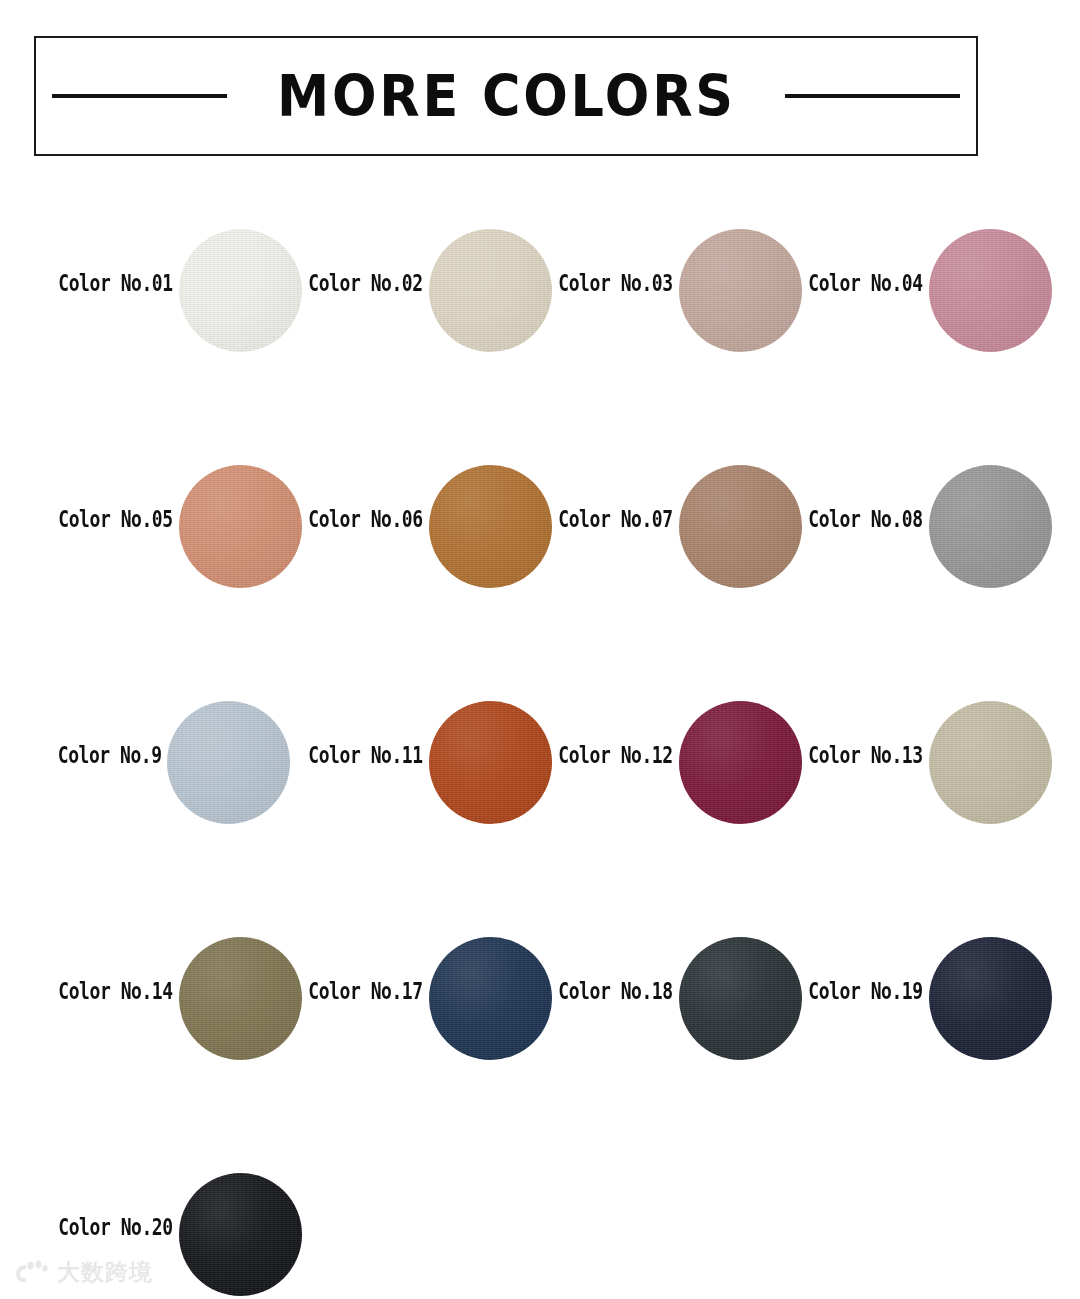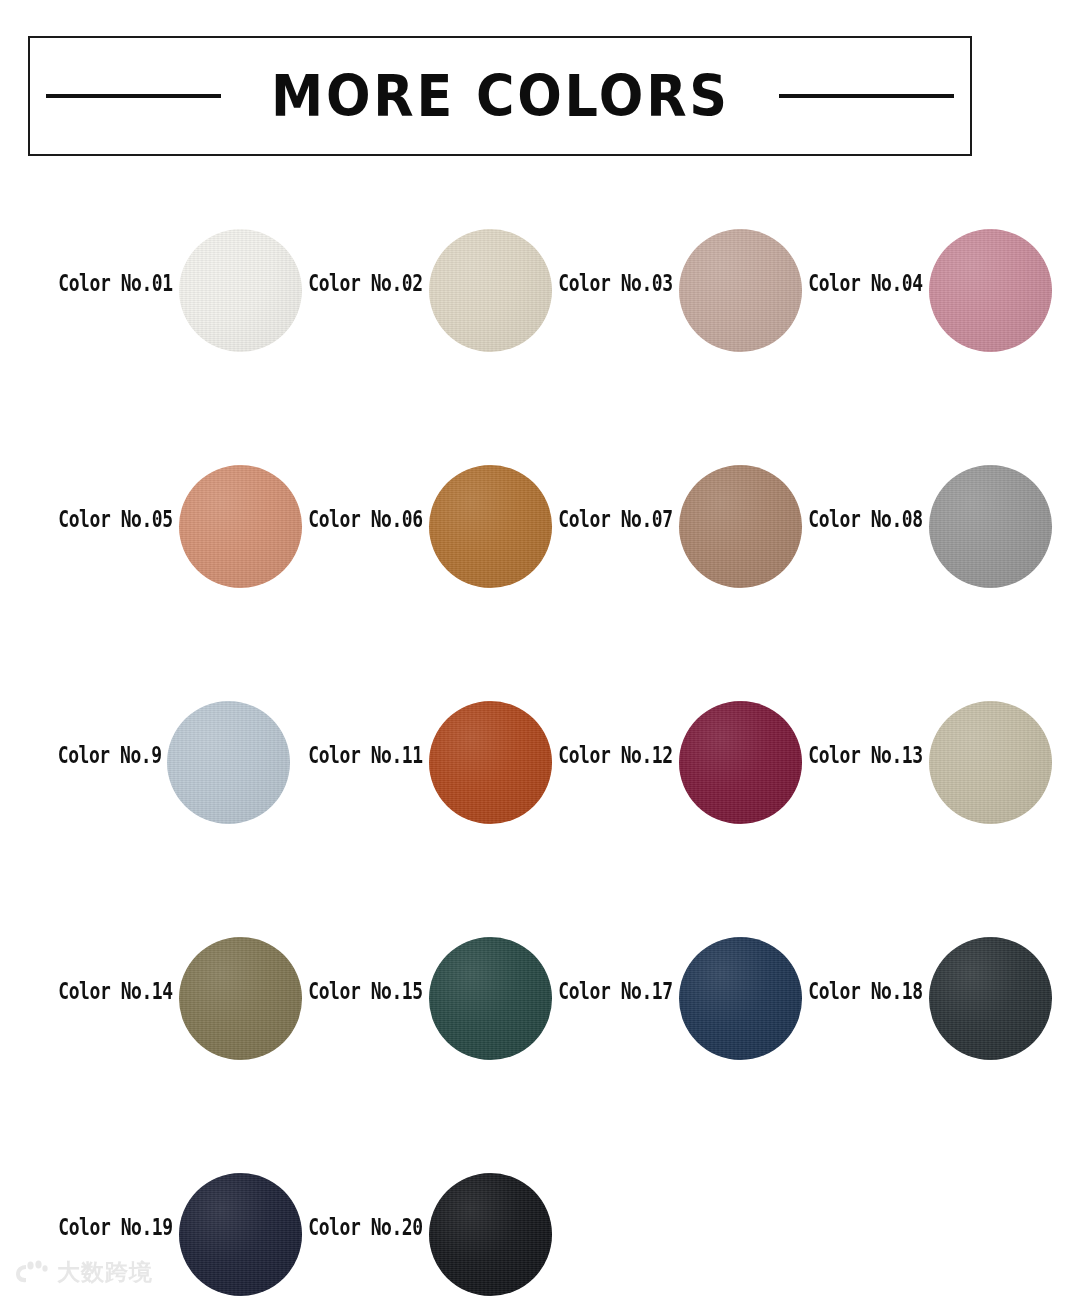--- a/index.html
+++ b/index.html
@@ -11,21 +11,21 @@
     height: 1299px;
     background: #ffffff;
     font-family: "Liberation Sans", sans-serif;
     position: relative;
     overflow: hidden;
   }
 
   
   .header-banner {
     position: absolute;
-    left: 28px;
+    left: 34px;
     top: 36px;
     width: 944px;
     height: 120px;
     border: 2px solid #1a1a1a;
     box-sizing: border-box;
     display: flex;
     align-items: center;
     justify-content: center;
   }
   .header-inner {
@@ -202,24 +202,20 @@
     </div>
     <div class="swatch-cell">
       <div class="swatch-label">Color No.13</div>
       <div class="swatch-disc" style="background: rgb(195, 188, 164);"></div>
     </div>
     <div class="swatch-cell">
       <div class="swatch-label">Color No.14</div>
       <div class="swatch-disc" style="background: rgb(126, 116, 80);"></div>
     </div>
     <div class="swatch-cell">
-      <div class="swatch-label">Color No.15</div>
-      <div class="swatch-disc" style="background: rgb(35, 69, 65);"></div>
-    </div>
-    <div class="swatch-cell">
       <div class="swatch-label">Color No.17</div>
       <div class="swatch-disc" style="background: rgb(27, 50, 80);"></div>
     </div>
     <div class="swatch-cell">
       <div class="swatch-label">Color No.18</div>
       <div class="swatch-disc" style="background: rgb(39, 47, 51);"></div>
     </div>
     <div class="swatch-cell">
       <div class="swatch-label">Color No.19</div>
       <div class="swatch-disc" style="background: rgb(25, 30, 51);"></div>

